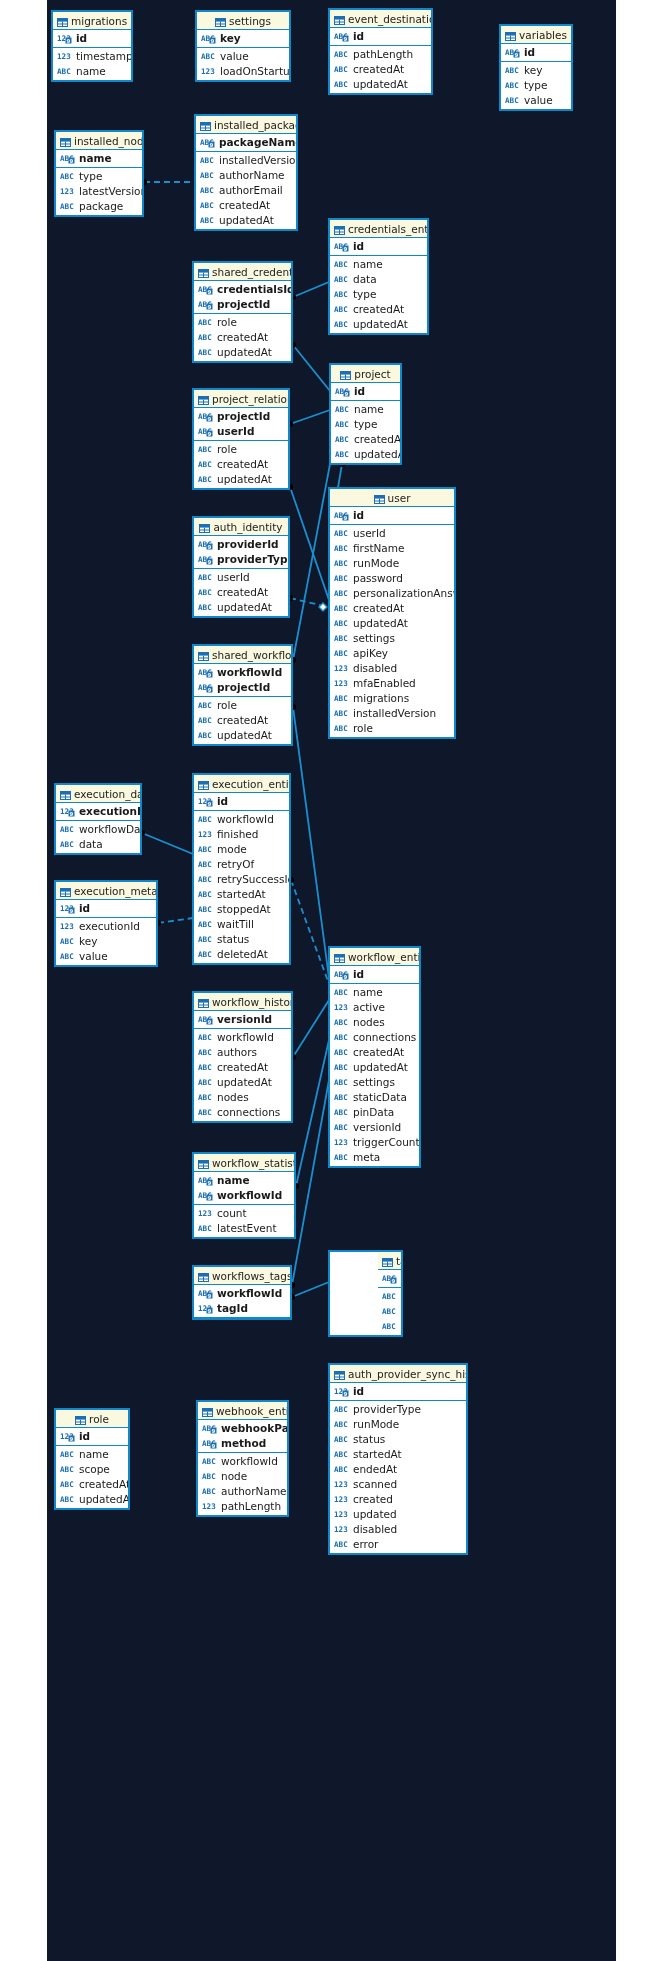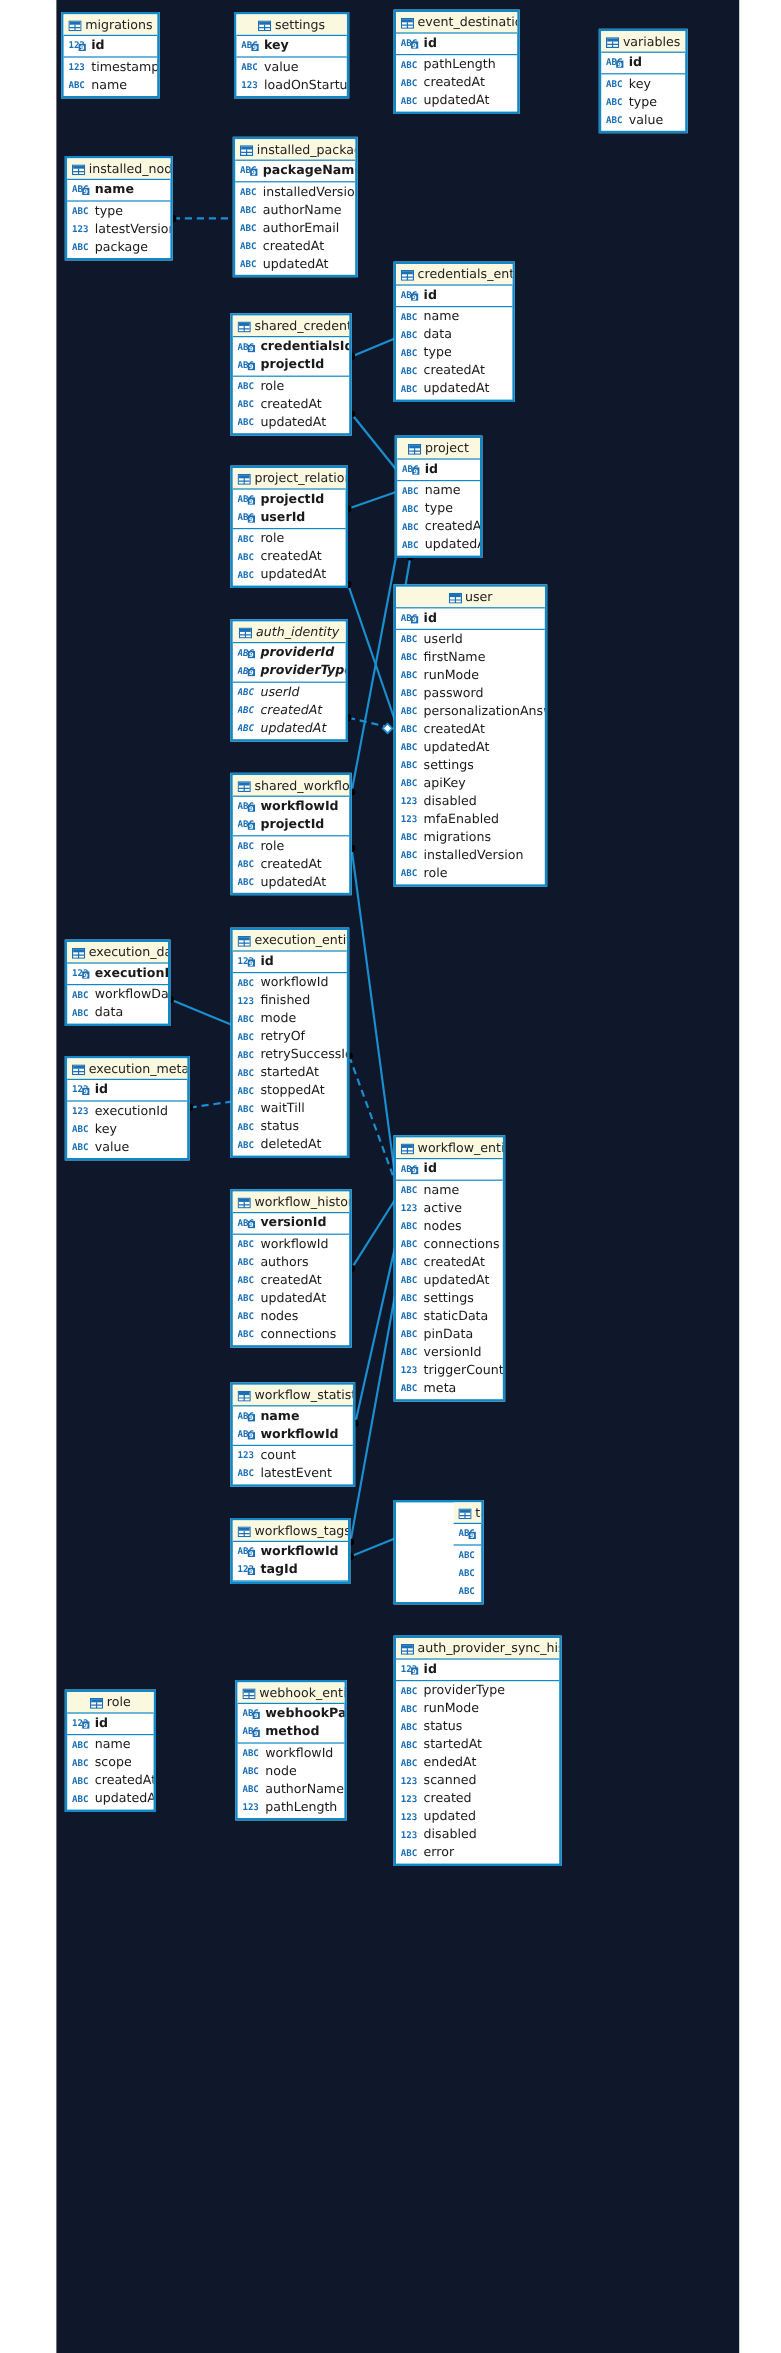--- a/index.html
+++ b/index.html
@@ -449,21 +449,21 @@
                 <text x="0" y="8.4" font-family="DejaVu Sans Mono, Liberation Mono, monospace" font-size="7.6" font-weight="bold" fill="#1a6fb5">ABC</text>
               </svg></span><span class="cname">migrations</span></div>
           <div class="col"><span class="tico"><svg width="17" height="11" viewBox="0 0 17 11">
                 <text x="0" y="8.4" font-family="DejaVu Sans Mono, Liberation Mono, monospace" font-size="7.6" font-weight="bold" fill="#1a6fb5">ABC</text>
               </svg></span><span class="cname">installedVersion</span></div>
           <div class="col"><span class="tico"><svg width="17" height="11" viewBox="0 0 17 11">
                 <text x="0" y="8.4" font-family="DejaVu Sans Mono, Liberation Mono, monospace" font-size="7.6" font-weight="bold" fill="#1a6fb5">ABC</text>
               </svg></span><span class="cname">role</span></div>
         </div>
       </div>
-      <div class="entity" style="left: 145px; top: 516px; width: 98px; font-style: italic;">
+      <div class="entity" style="left: 145px; top: 516px; width: 98px;">
         <div class="ent-header"><span class="tbl-ico"><svg width="11" height="9" viewBox="0 0 11 9">
               <rect x="0.5" y="0.5" width="10" height="8" fill="#ffffff" stroke="#1a6fb5" stroke-width="1"></rect>
               <rect x="1" y="1" width="9" height="2.6" fill="#1a6fb5"></rect>
               <line x1="5.5" y1="3.6" x2="5.5" y2="8.5" stroke="#1a6fb5" stroke-width="1"></line>
               <line x1="1" y1="6" x2="10" y2="6" stroke="#1a6fb5" stroke-width="1"></line>
             </svg></span><span>auth_identity</span></div>
         <div class="pk-block">
           <div class="col pk"><span class="tico"><svg width="17" height="11" viewBox="0 0 17 11">
                 <text x="0" y="8.4" font-family="DejaVu Sans Mono, Liberation Mono, monospace" font-size="7.6" font-weight="bold" fill="#1a6fb5">ABC</text>
                 <rect x="8.5" y="4.5" width="6" height="6" fill="#1a6fb5"></rect>

